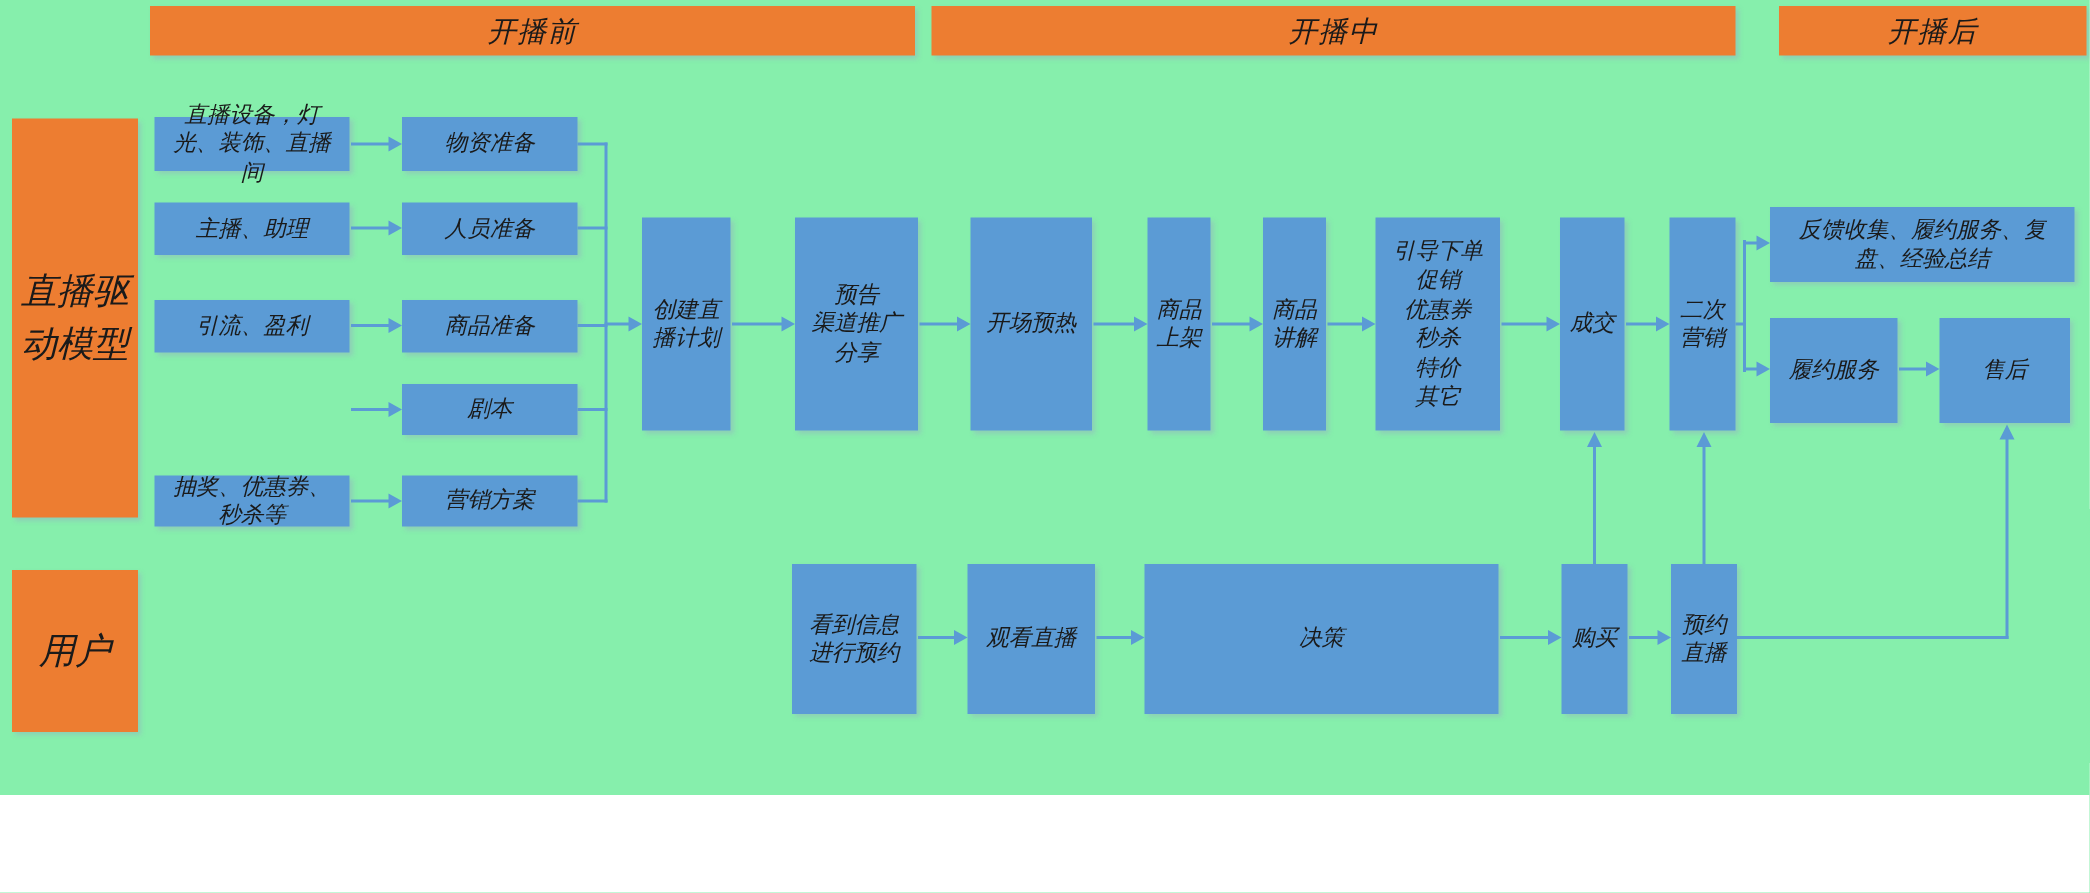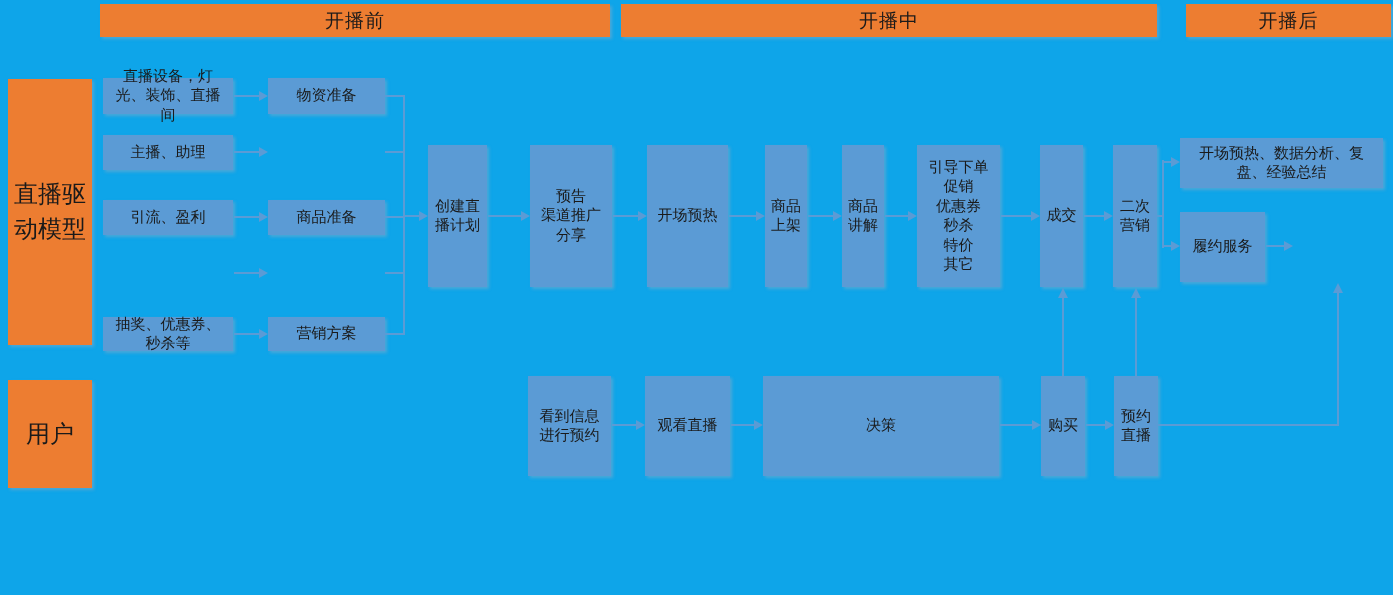--- a/index.html
+++ b/index.html
@@ -3,21 +3,21 @@
 <meta charset="utf-8">
 <style>
   :root{
     --orange:#ED7D31;
     --blue:#5B9BD5;
     --gray:#A6A6A6;
     --ink:#1a1a1a;
   }
   *{margin:0;padding:0;box-sizing:border-box;}
   body{background:#fff;font-family:"DejaVu Sans","Liberation Sans",sans-serif;}
-  #canvas{position:relative;width:1393px;height:595px;background:#0ea5e9;overflow:hidden;}
+  #canvas{position:relative;width:1393px;height:530px;background:#86efac;overflow:hidden;font-style:italic;}
 
   .hdr{
     position:absolute;background:var(--orange);color:var(--ink);
     display:flex;align-items:center;justify-content:center;
     font-size:19px;letter-spacing:1px;
     box-shadow:2px 2px 3px rgba(150,170,195,.45);
   }
   .lane{
     position:absolute;background:var(--orange);color:var(--ink);
     display:flex;align-items:center;justify-content:center;text-align:center;
@@ -60,21 +60,23 @@
 
   <div class="box" style="left:103px;top:135px;width:130px;height:35px">主播、助理</div>
   <div class="box" style="left:103px;top:78px;width:130px;height:36px">直播设备，灯
 光、装饰、直播
 间</div>
   <div class="box" style="left:103px;top:200px;width:130px;height:35px">引流、盈利</div>
   <div class="box" style="left:103px;top:317px;width:130px;height:34px">抽奖、优惠券、
 秒杀等</div>
 
   <div class="box" style="left:268px;top:78px;width:117px;height:36px">物资准备</div>
+  <div class="box" style="left:268px;top:135px;width:117px;height:35px">人员准备</div>
   <div class="box" style="left:268px;top:200px;width:117px;height:35px">商品准备</div>
+  <div class="box" style="left:268px;top:256px;width:117px;height:34px">剧本</div>
   <div class="box" style="left:268px;top:317px;width:117px;height:34px">营销方案</div>
 
   <div class="hl" style="left:234px;top:95px;width:26px"></div>
   <div class="ah-r" style="left:259px;top:91px"></div>
   <div class="hl" style="left:234px;top:151px;width:26px"></div>
   <div class="ah-r" style="left:259px;top:147px"></div>
   <div class="hl" style="left:234px;top:216px;width:26px"></div>
   <div class="ah-r" style="left:259px;top:212px"></div>
   <div class="hl" style="left:234px;top:272px;width:26px"></div>
   <div class="ah-r" style="left:259px;top:268px"></div>
@@ -125,23 +127,24 @@
   <div class="hl" style="left:1084px;top:215px;width:21px"></div>
   <div class="ah-r" style="left:1104px;top:211px"></div>
 
   <div class="hl" style="left:1157px;top:215px;width:7px"></div>
   <div class="vl" style="left:1162px;top:160px;height:88px"></div>
   <div class="hl" style="left:1162px;top:161px;width:10px"></div>
   <div class="ah-r" style="left:1171px;top:157px"></div>
   <div class="hl" style="left:1162px;top:245px;width:10px"></div>
   <div class="ah-r" style="left:1171px;top:241px"></div>
 
-  <div class="box" style="left:1180px;top:138px;width:203px;height:50px">开场预热、数据分析、复
+  <div class="box" style="left:1180px;top:138px;width:203px;height:50px">反馈收集、履约服务、复
 盘、经验总结</div>
   <div class="box" style="left:1180px;top:212px;width:85px;height:70px">履约服务</div>
+  <div class="box" style="left:1293px;top:212px;width:87px;height:70px">售后</div>
   <div class="hl" style="left:1266px;top:245px;width:19px"></div>
   <div class="ah-r" style="left:1284px;top:241px"></div>
 
   <div class="box" style="left:528px;top:376px;width:83px;height:100px">看到信息
 进行预约</div>
   <div class="box" style="left:645px;top:376px;width:85px;height:100px">观看直播</div>
   <div class="box" style="left:1041px;top:376px;width:44px;height:100px">购买</div>
   <div class="box" style="left:763px;top:376px;width:236px;height:100px">决策</div>
   <div class="box" style="left:1114px;top:376px;width:44px;height:100px">预约
 直播</div>

